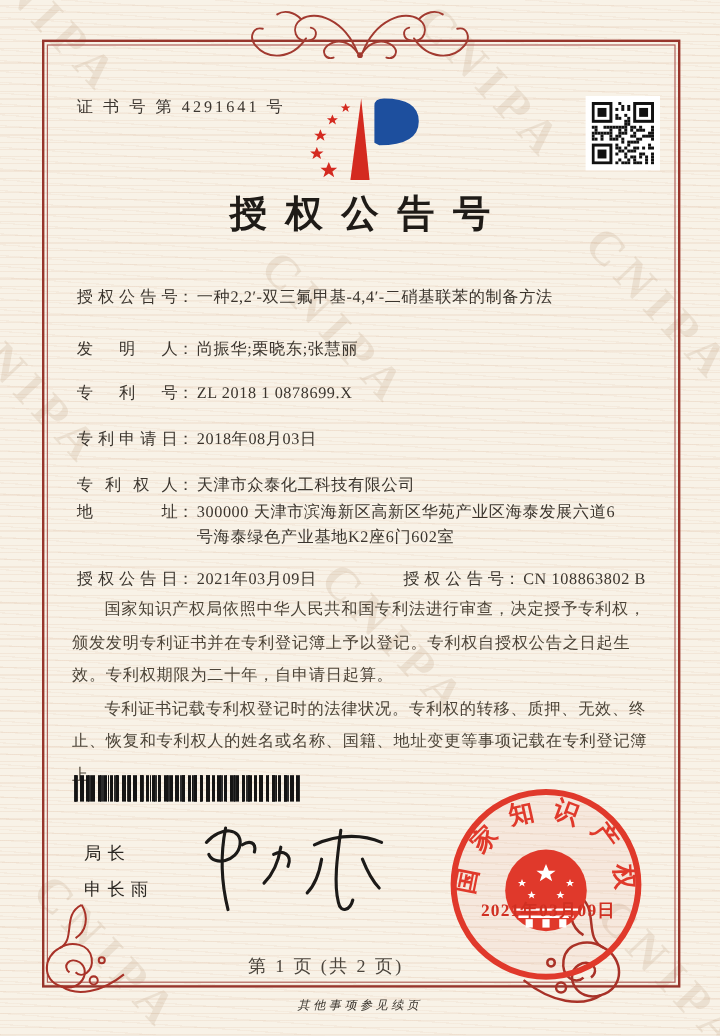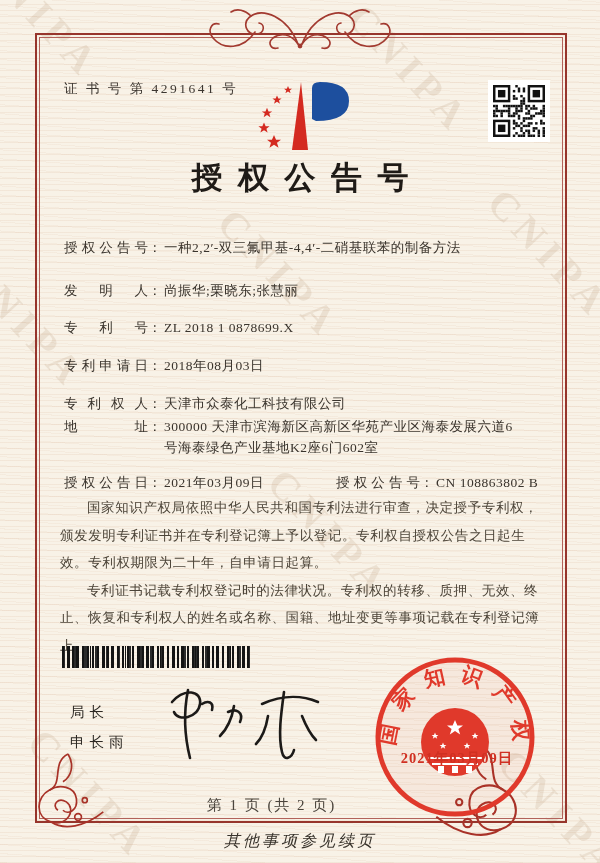--- a/index.html
+++ b/index.html
@@ -52,21 +52,21 @@
       repeating-linear-gradient(90deg,#2b2b2b 0 3px,transparent 3px 11px);
   }
   .signer{position:absolute;left:70px;top:697px;font-size:14.5px;letter-spacing:5px;line-height:30px;color:#2c2823;}
   .signature{position:absolute;left:150px;top:676px;}
   .seal{position:absolute;left:372px;top:654px;}
   .seal-date{
     position:absolute;left:364px;top:749px;width:186px;text-align:center;
     font-size:14.5px;font-weight:700;color:#d03022;letter-spacing:1px;white-space:nowrap;
   }
   .page-foot{position:absolute;left:0;top:796px;width:543px;text-align:center;font-size:15px;color:#4a443c;letter-spacing:2px;}
-  .cont-note{position:absolute;left:0;top:831px;width:600px;text-align:center;font-size:16px;font-style:italic;color:#38332c;letter-spacing:3px;}
+  .cont-note{position:absolute;left:0;top:831px;width:600px;text-align:center;font-size:10px;font-style:italic;color:#38332c;letter-spacing:3px;}
   .orn{position:absolute;pointer-events:none;}
 </style>
 </head>
 <body>
 
 <div class="page">
 
   <div class="wm" style="left:330px;top:45px;">CNIPA</div>
   <div class="wm" style="left:-40px;top:-10px;">CNIPA</div>
   <div class="wm" style="left:-55px;top:300px;">CNIPA</div>

